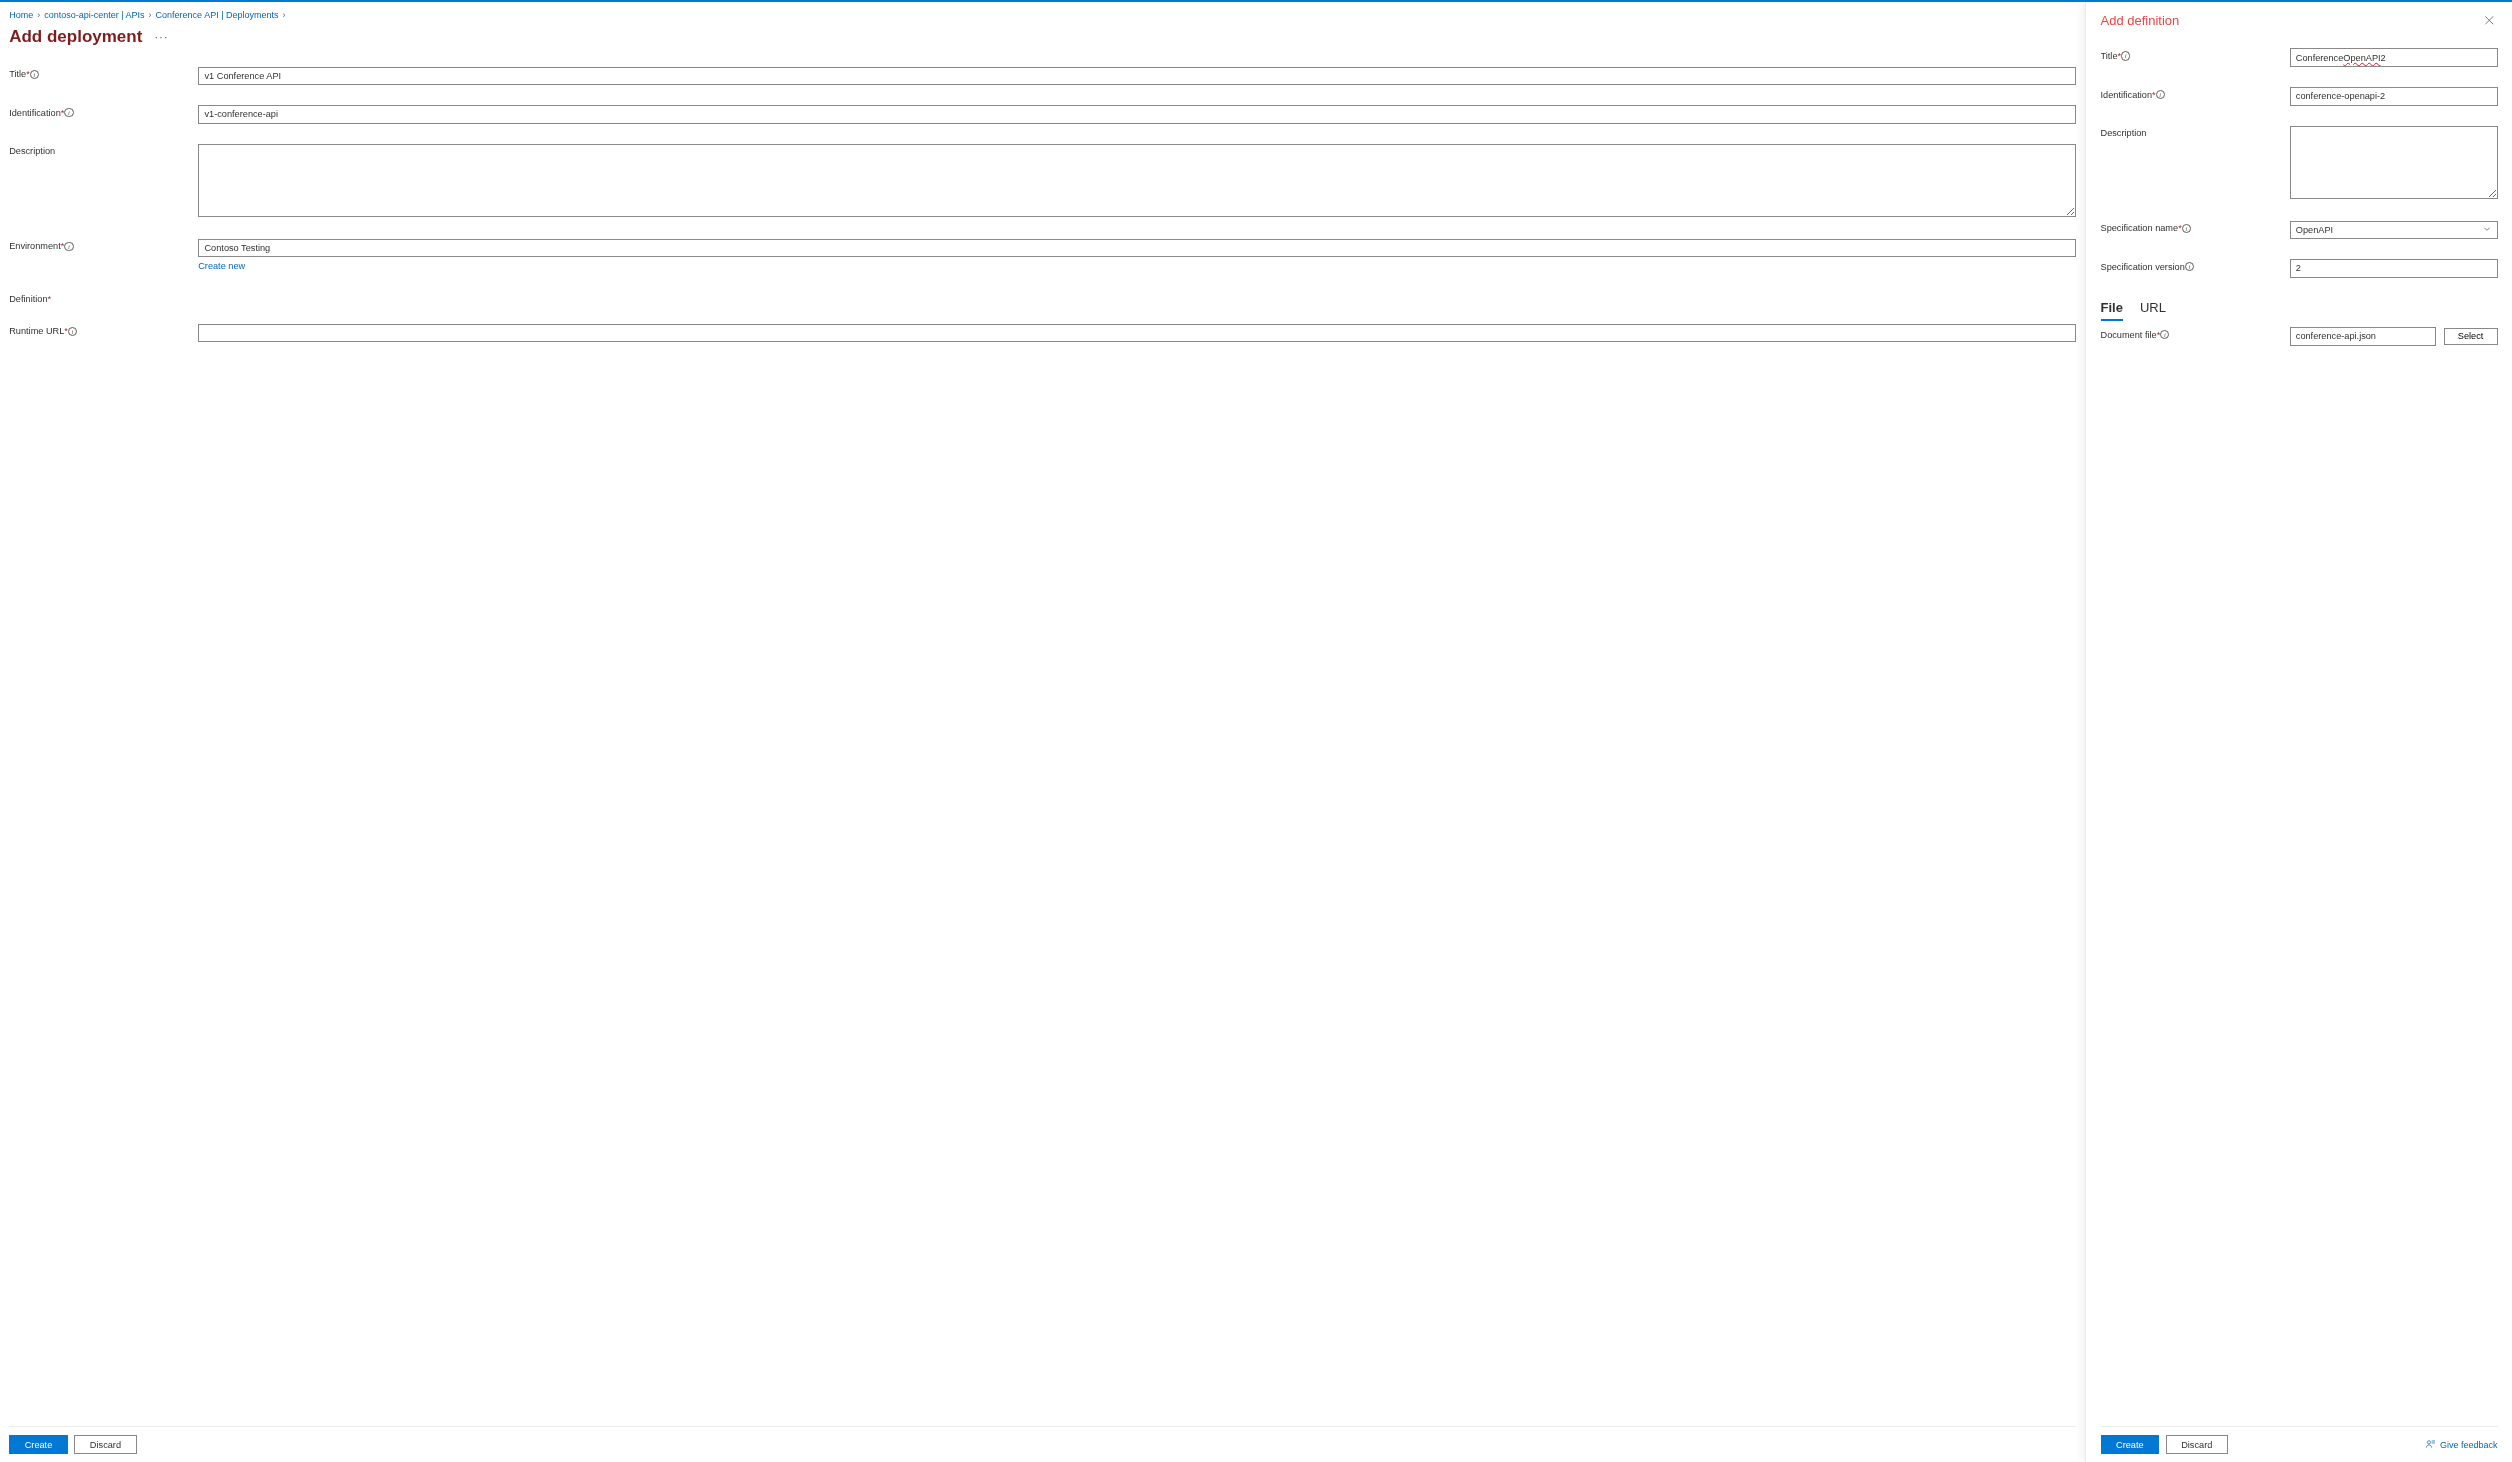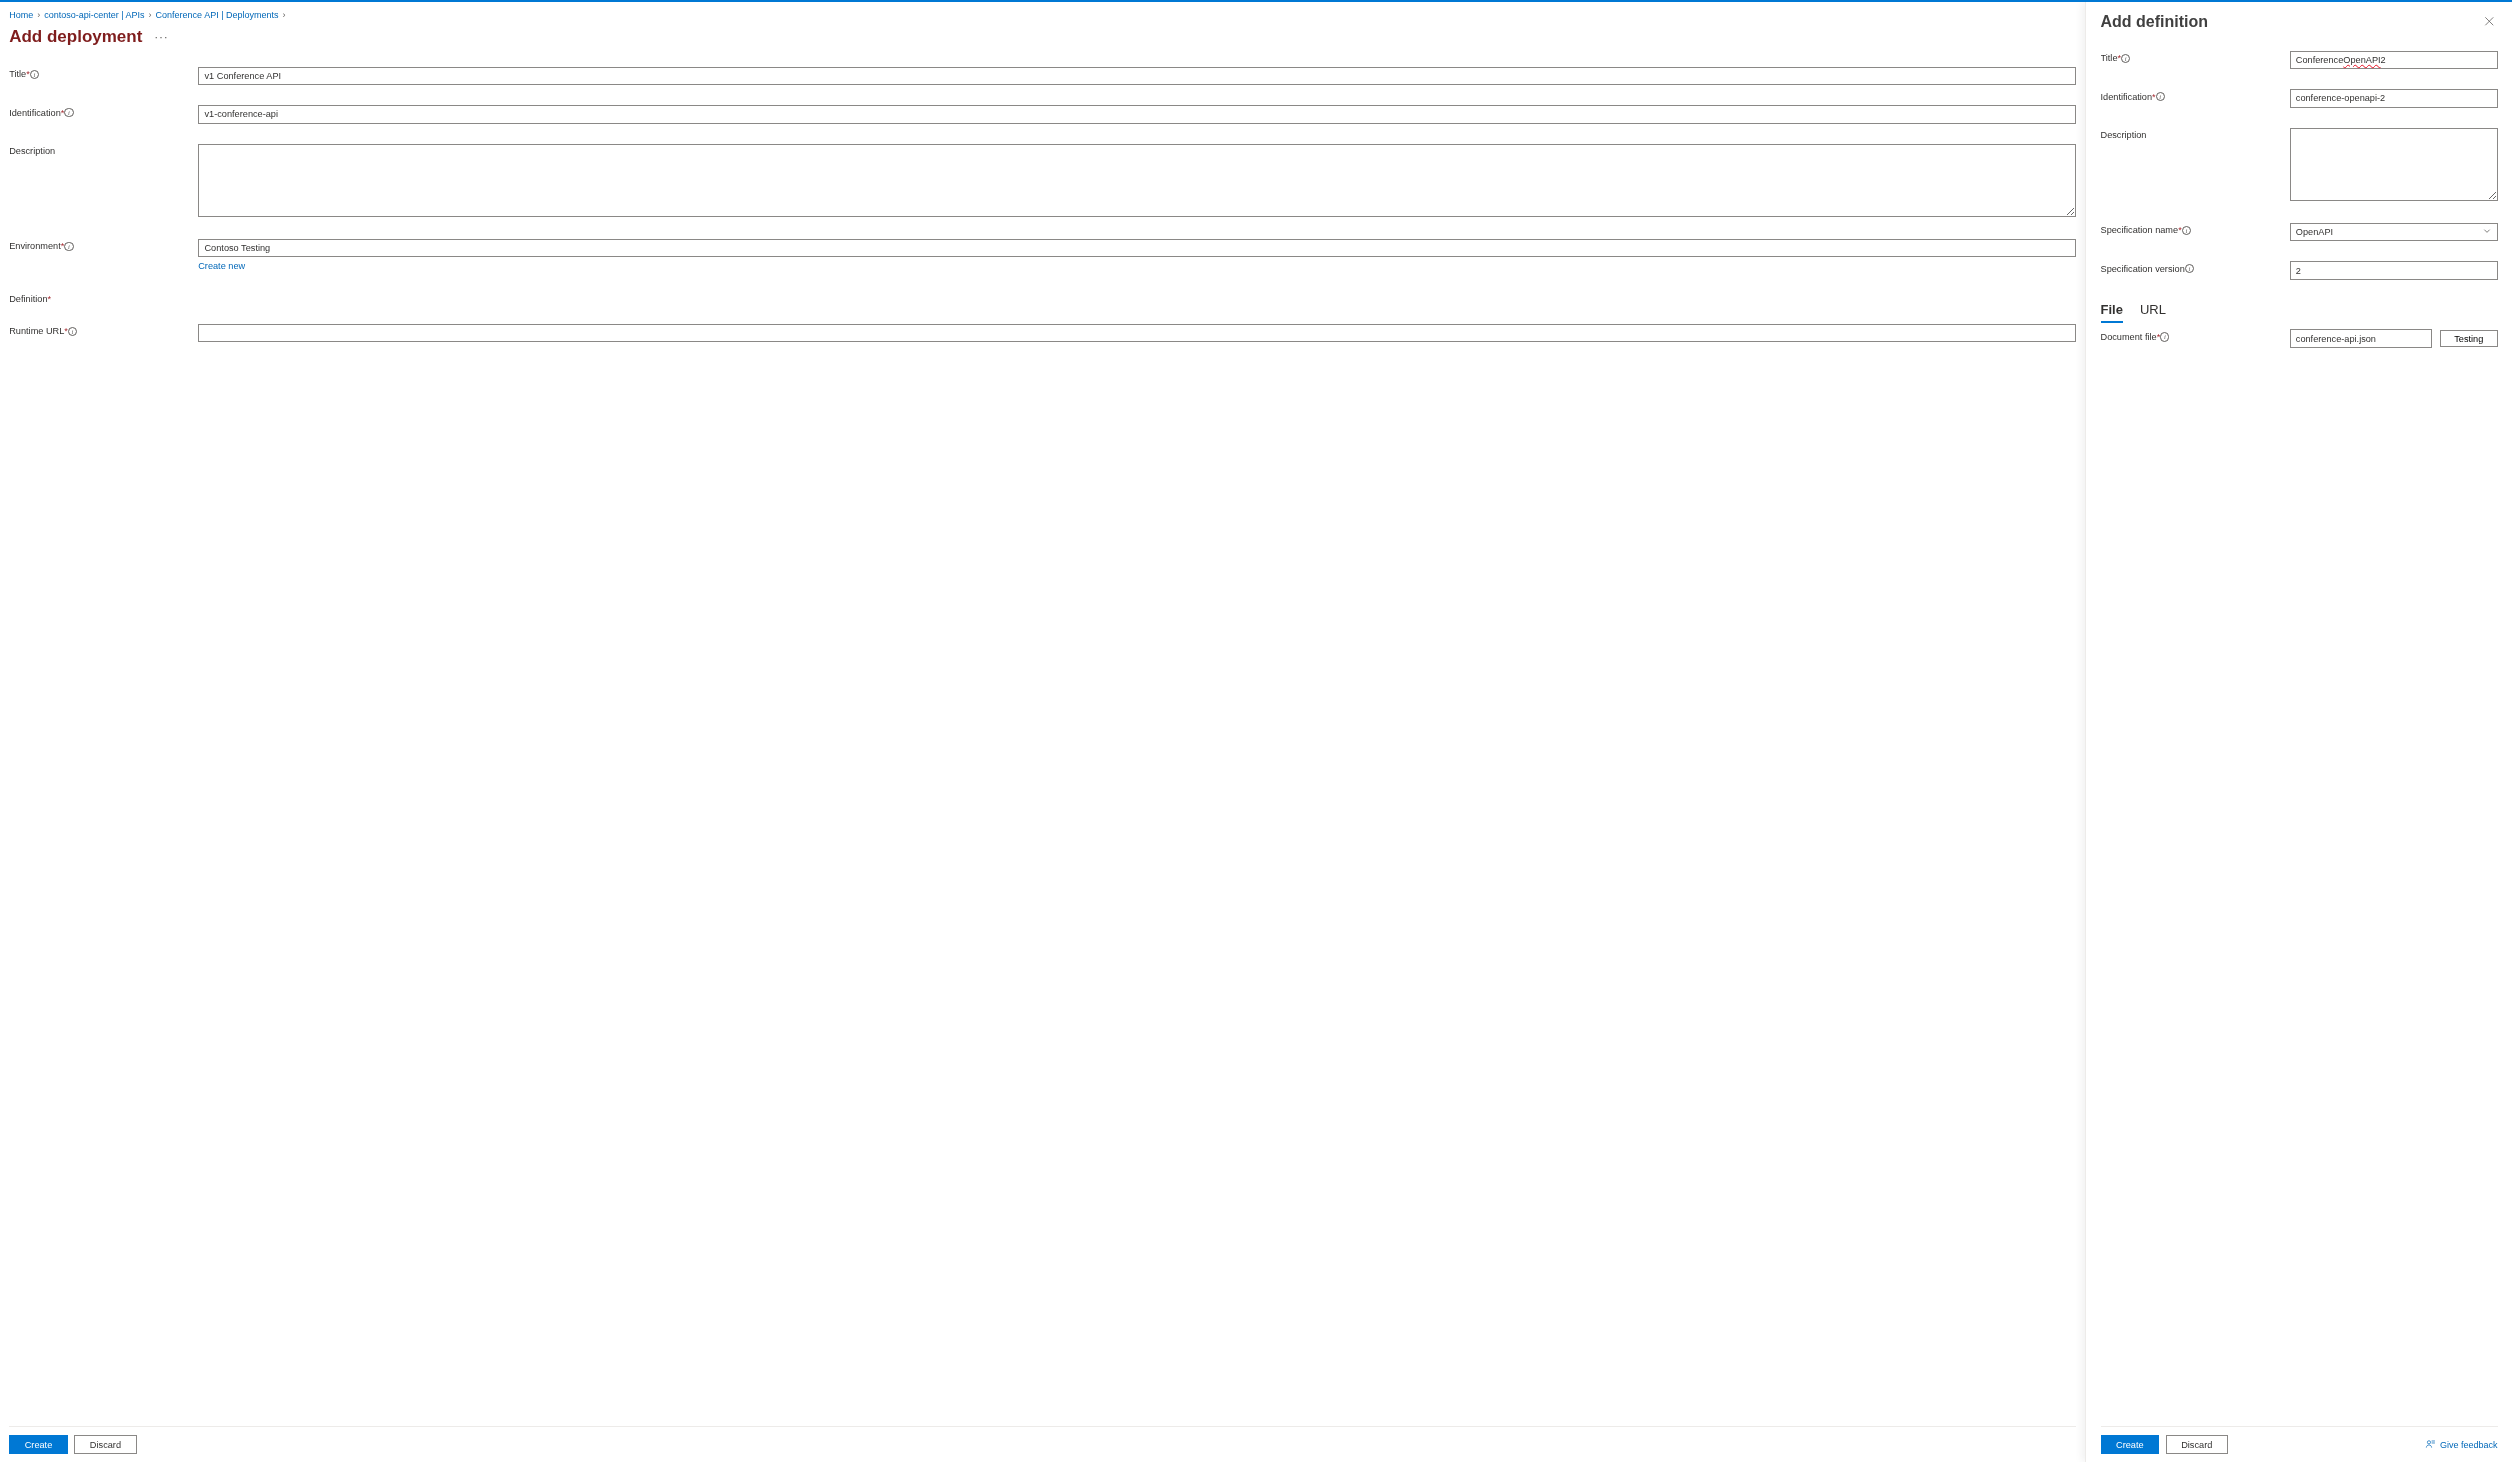--- a/index.html
+++ b/index.html
@@ -37,21 +37,21 @@
       font-size: 9px;
       margin-bottom: 6.6px;
       flex-wrap: wrap;
     }
     .breadcrumb a { color: #0067b8; text-decoration: none; cursor: pointer; }
     .breadcrumb .sep { color: #605e5c; }
     .page-title-row { display: flex; align-items: center; gap: 12px; margin-bottom: 20px;}
     .page-title { font-size: 17px; font-weight: 600; color: #7f1d1d; }
     .more-dots { font-size: 12px; color: #605e5c; cursor: pointer; letter-spacing:0.7px;}
     .side-header { display: flex; align-items: center; justify-content: space-between; margin-bottom: 20px; }
-    .side-title { font-size: 16px; font-weight: 700; color: #404040; }
+    .side-title { font-size: 13px; font-weight: 400; color: #ef4444; }
     .close-btn { cursor: pointer; padding: 2.6px; color: #605e5c; }
     .close-btn svg { display:block; }
     .form-row { display: flex; align-items: flex-start; margin-bottom: 20px; }
     .form-label-col { width: 189px; flex-shrink: 0; display: flex; align-items:center; font-size:9.2px; color:#323130; padding-top:2.6px;}
     .side-pane .form-label-col { width: 189px; }
     .form-input-col { flex: 1; }
     .required-star { color: #a4262c; }
     .info-icon { display:inline-flex; width:9.2px; height:9.2px; border:0.7px solid #605e5c; border-radius:50%; align-items:center; justify-content:center; font-size:6.6px; color:#605e5c; font-style:italic; font-family: Georgia, serif; cursor:default;}
     input[type=text], textarea, .select-box, .file-box {
       width: 100%;
@@ -266,21 +266,21 @@
       <div class="form-row" style="margin-top:2.6px;">
         <div class="form-label-col">
           <span>Document file</span>
           <span class="required-star">*</span>
           <span class="info-icon">i</span>
         </div>
         <div class="form-input-col doc-row">
           <div class="file-box">
             <span>conference-api.json</span>
           </div>
-          <button class="browse-btn">Testing</button>
+          <button class="browse-btn">Select</button>
         </div>
       </div>
     </div>
 
     <div class="footer">
       <button class="btn btn-primary">Create</button>
       <button class="btn btn-secondary">Discard</button>
       <div class="feedback-link">
         <svg width="10.6" height="10.6" viewBox="0 0 16 16">
             <circle cx="6" cy="5" r="2.4" fill="none" stroke="#0067b8" stroke-width="1.1"></circle>

